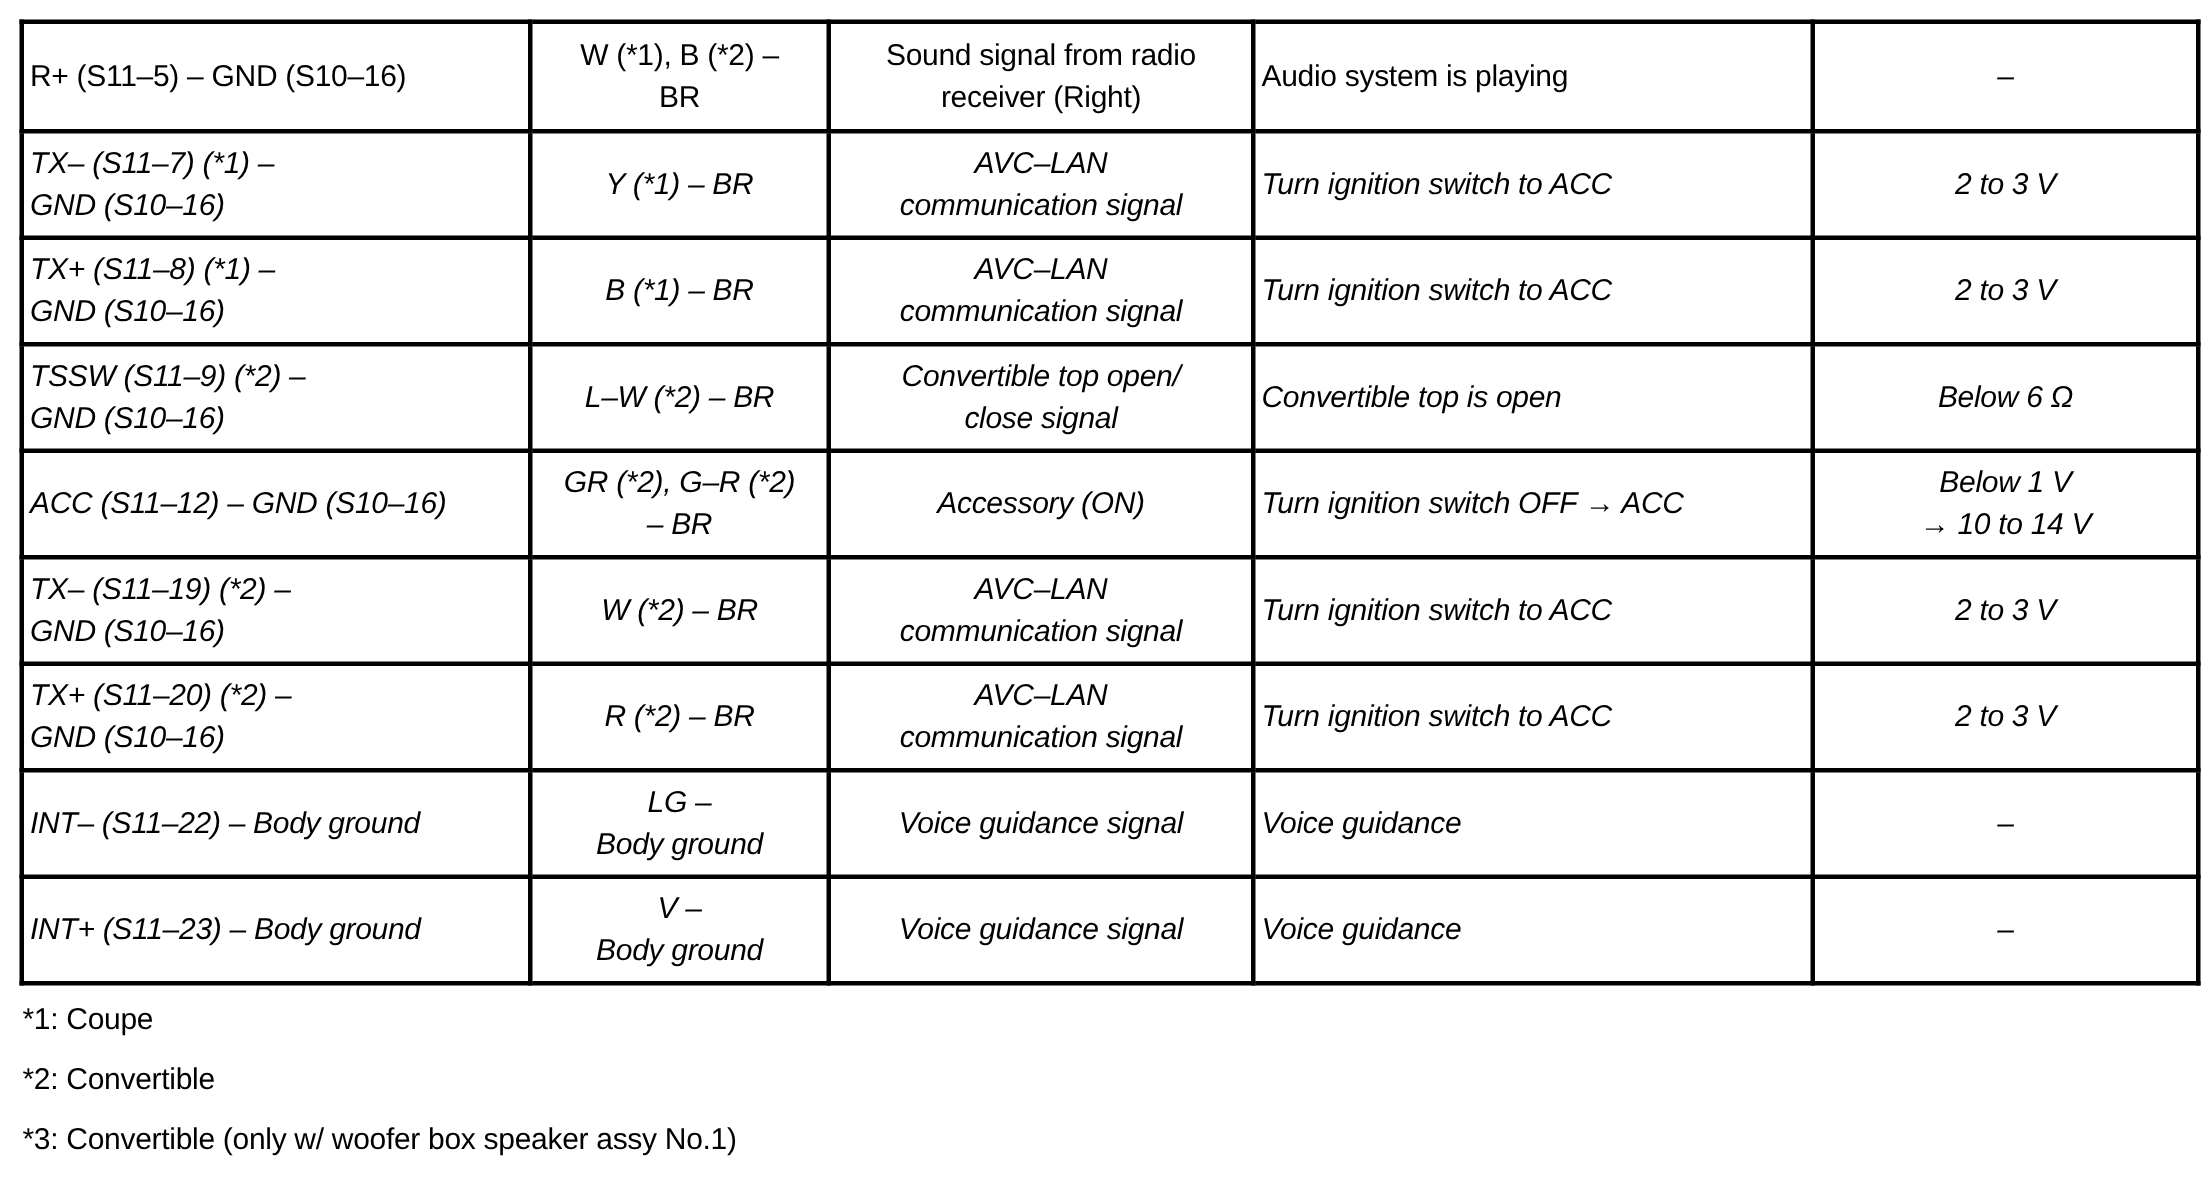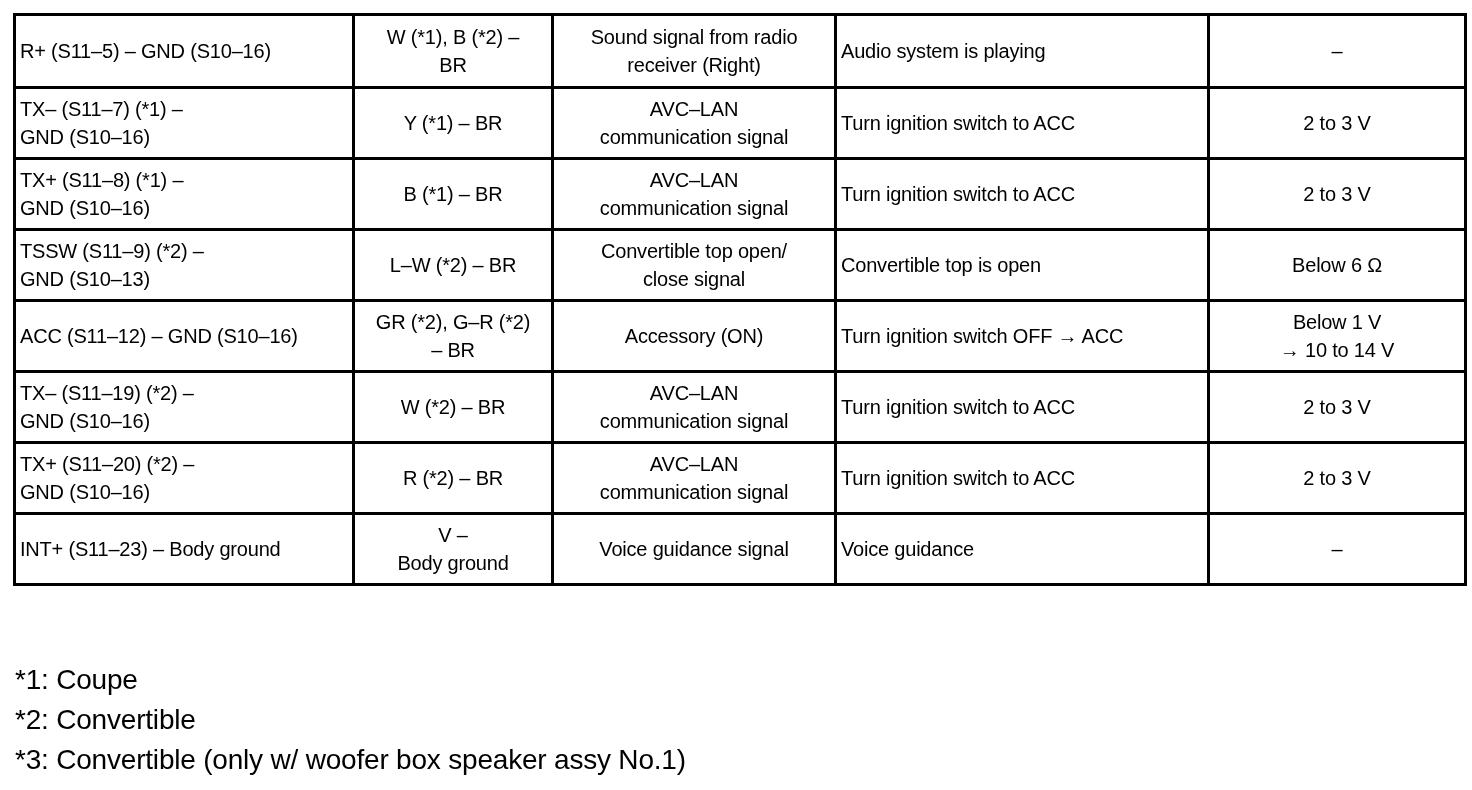--- a/index.html
+++ b/index.html
@@ -31,27 +31,27 @@
     white-space: pre-line;
     letter-spacing: -0.2px;
     padding: 2px 4px;
     overflow: hidden;
   }
   td.c0 { width: 328px; text-align: left; padding-left: 9px; }
   td.c1 { width: 188px; text-align: center; }
   td.c2 { width: 272px; text-align: center; border-radius: 13px; }
   td.c3 { width: 362px; text-align: left; padding-left: 11px; margin-top: 24px; }
   td.c4 { width: 246px; text-align: center; }
-  tr.row  { height: 71px; }
+  tr.row  { height: 71px; font-style: italic; }
   tr.row-first { height: 73px; padding-left: 40px; }
   .footnotes {
     position: absolute;
     left: 15px;
     top: 660px;
-    font-size: 28px;
+    font-size: 20px;
     line-height: 40px;
     letter-spacing: -0.2px;
   }
   .footnote-line { white-space: pre; }
 </style>
 </head>
 <body>
 
 <table class="terminal-table">
   <tbody>
@@ -77,21 +77,21 @@
       <td class="c0">TX+ (S11–8) (*1) –
 GND (S10–16)</td>
       <td class="c1">B (*1) – BR</td>
       <td class="c2">AVC–LAN
 communication signal</td>
       <td class="c3">Turn ignition switch to ACC</td>
       <td class="c4">2 to 3 V</td>
     </tr>
     <tr class="row">
       <td class="c0">TSSW (S11–9) (*2) –
-GND (S10–13)</td>
+GND (S10–16)</td>
       <td class="c1">L–W (*2) – BR</td>
       <td class="c2">Convertible top open/
 close signal</td>
       <td class="c3">Convertible top is open</td>
       <td class="c4">Below 6 Ω</td>
     </tr>
     <tr class="row">
       <td class="c0">ACC (S11–12) – GND (S10–16)</td>
       <td class="c1">GR (*2), G–R (*2)
 – BR</td>
@@ -112,20 +112,28 @@
     <tr class="row">
       <td class="c0">TX+ (S11–20) (*2) –
 GND (S10–16)</td>
       <td class="c1">R (*2) – BR</td>
       <td class="c2">AVC–LAN
 communication signal</td>
       <td class="c3">Turn ignition switch to ACC</td>
       <td class="c4">2 to 3 V</td>
     </tr>
     <tr class="row">
+      <td class="c0">INT– (S11–22) – Body ground</td>
+      <td class="c1">LG –
+Body ground</td>
+      <td class="c2">Voice guidance signal</td>
+      <td class="c3">Voice guidance</td>
+      <td class="c4">–</td>
+    </tr>
+    <tr class="row">
       <td class="c0">INT+ (S11–23) – Body ground</td>
       <td class="c1">V –
 Body ground</td>
       <td class="c2">Voice guidance signal</td>
       <td class="c3">Voice guidance</td>
       <td class="c4">–</td>
     </tr>
   </tbody>
 </table>
 

